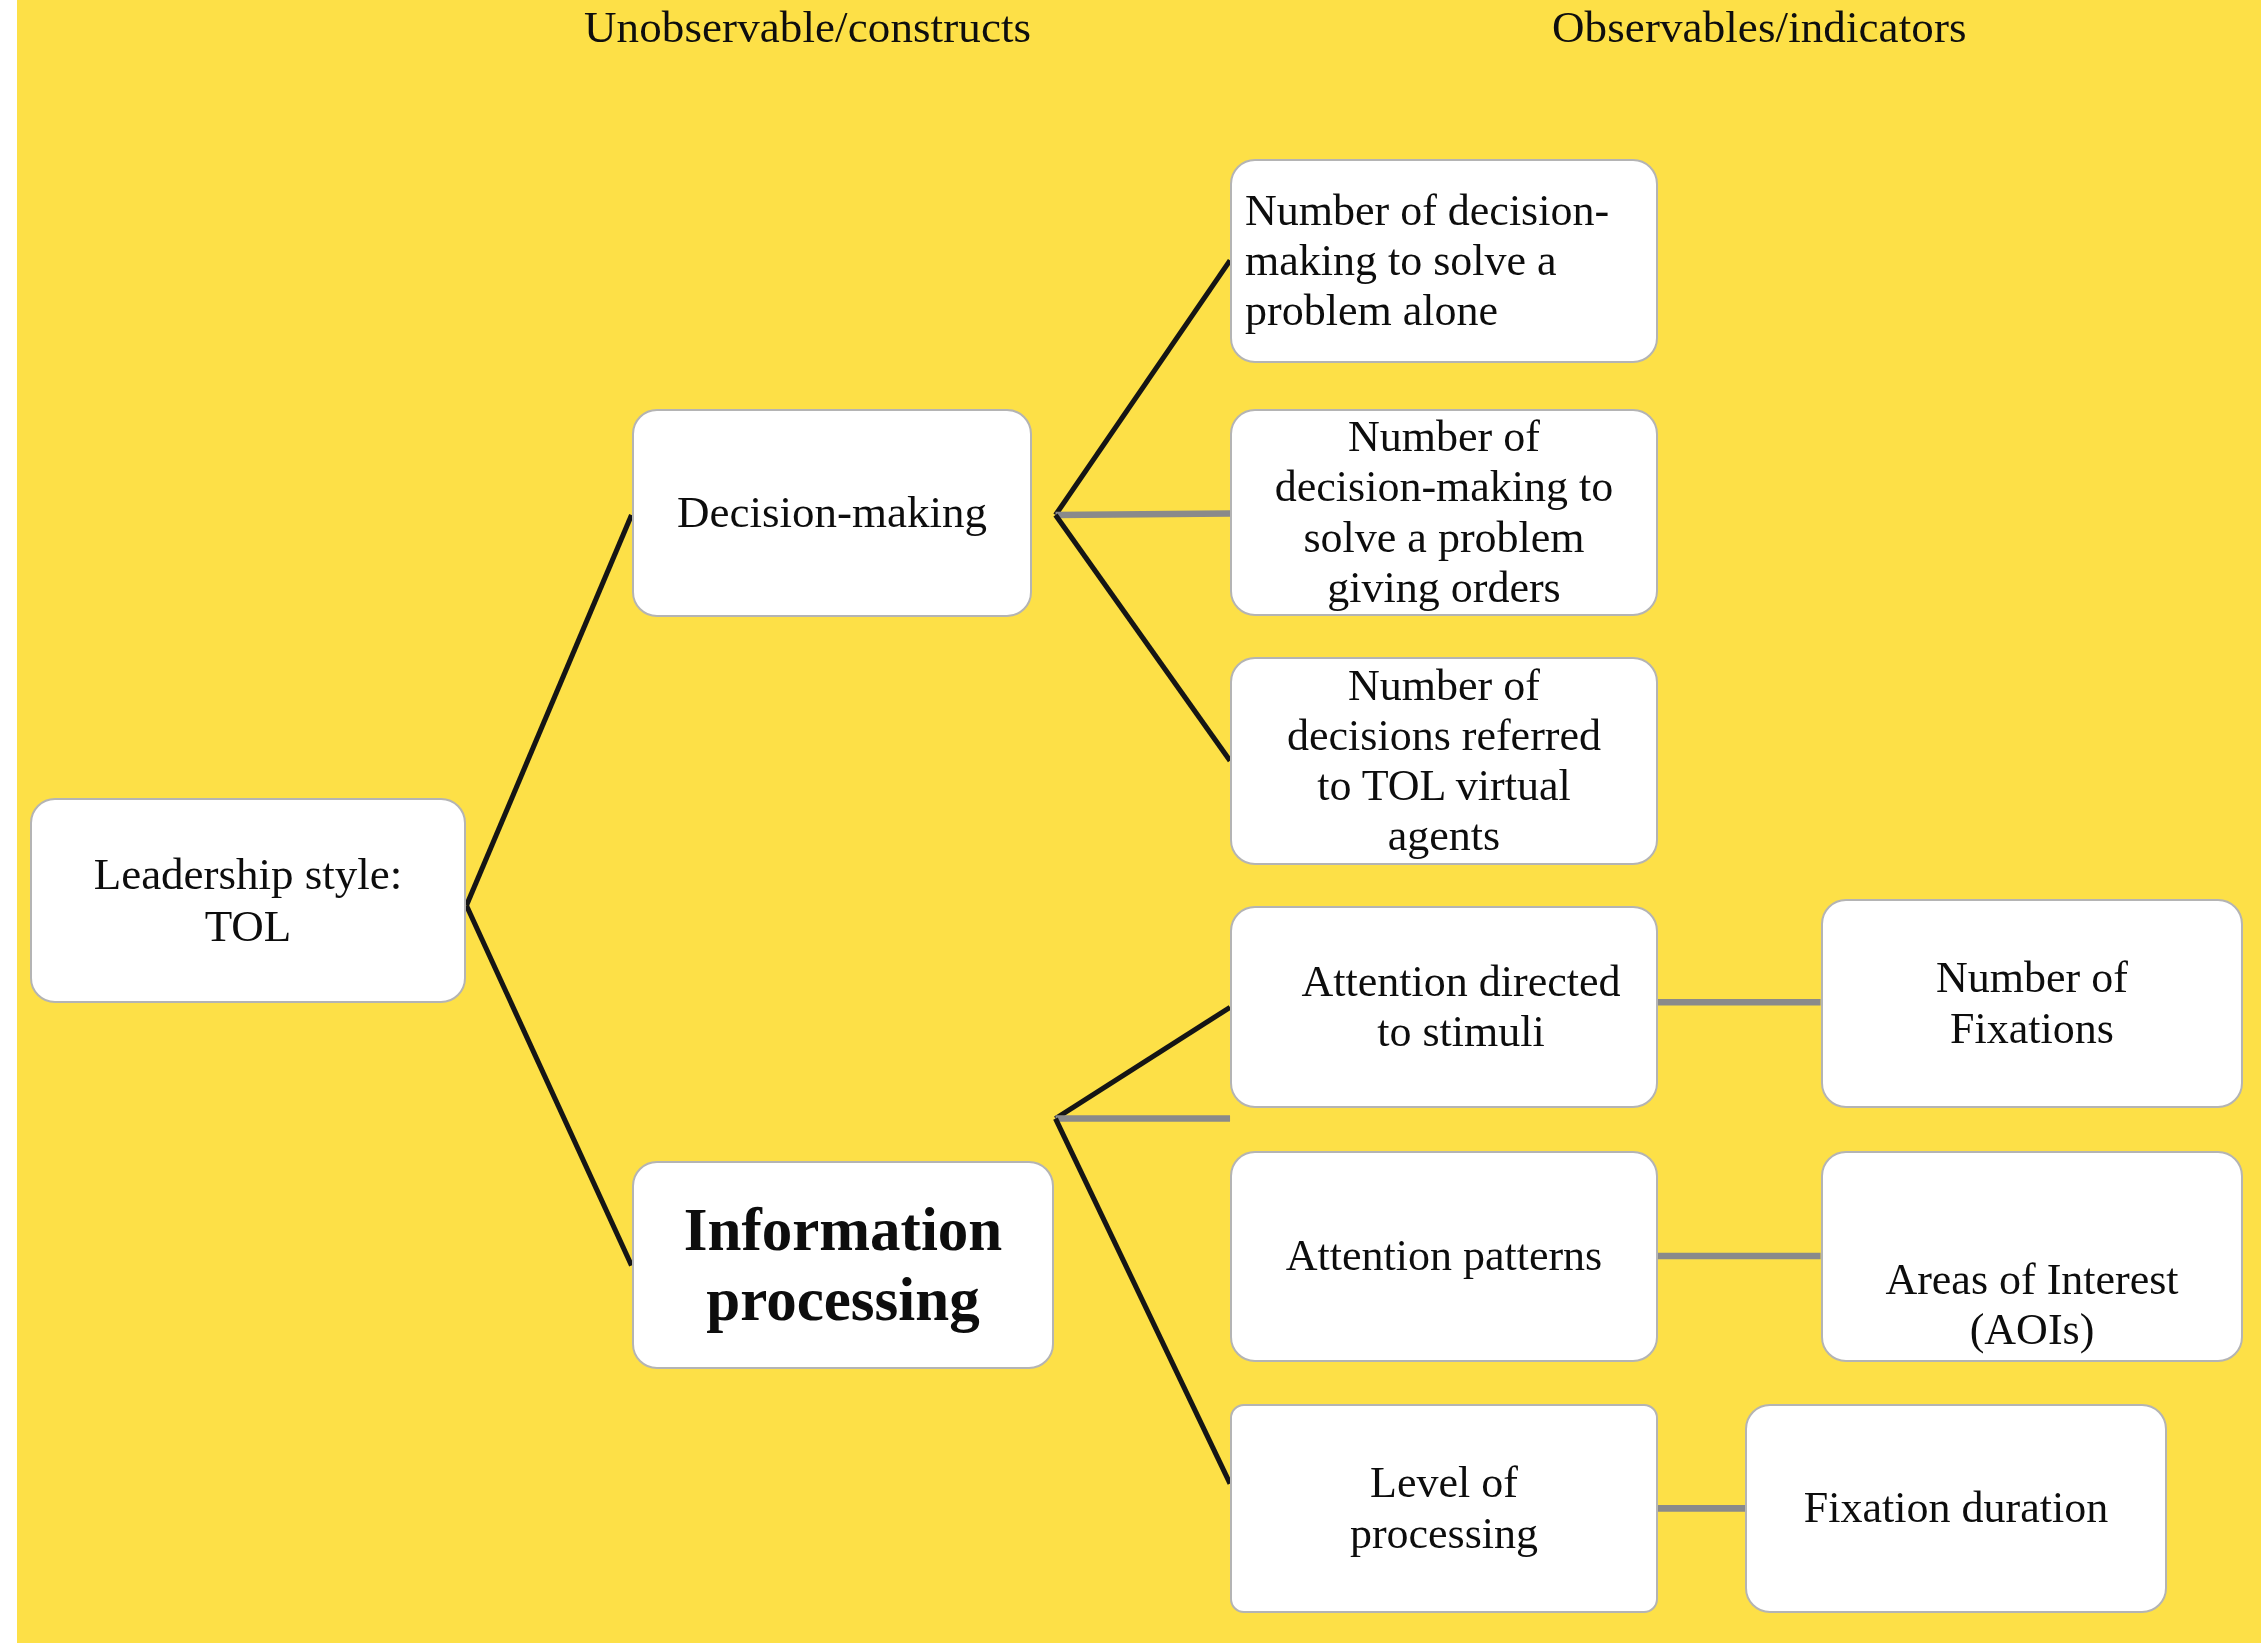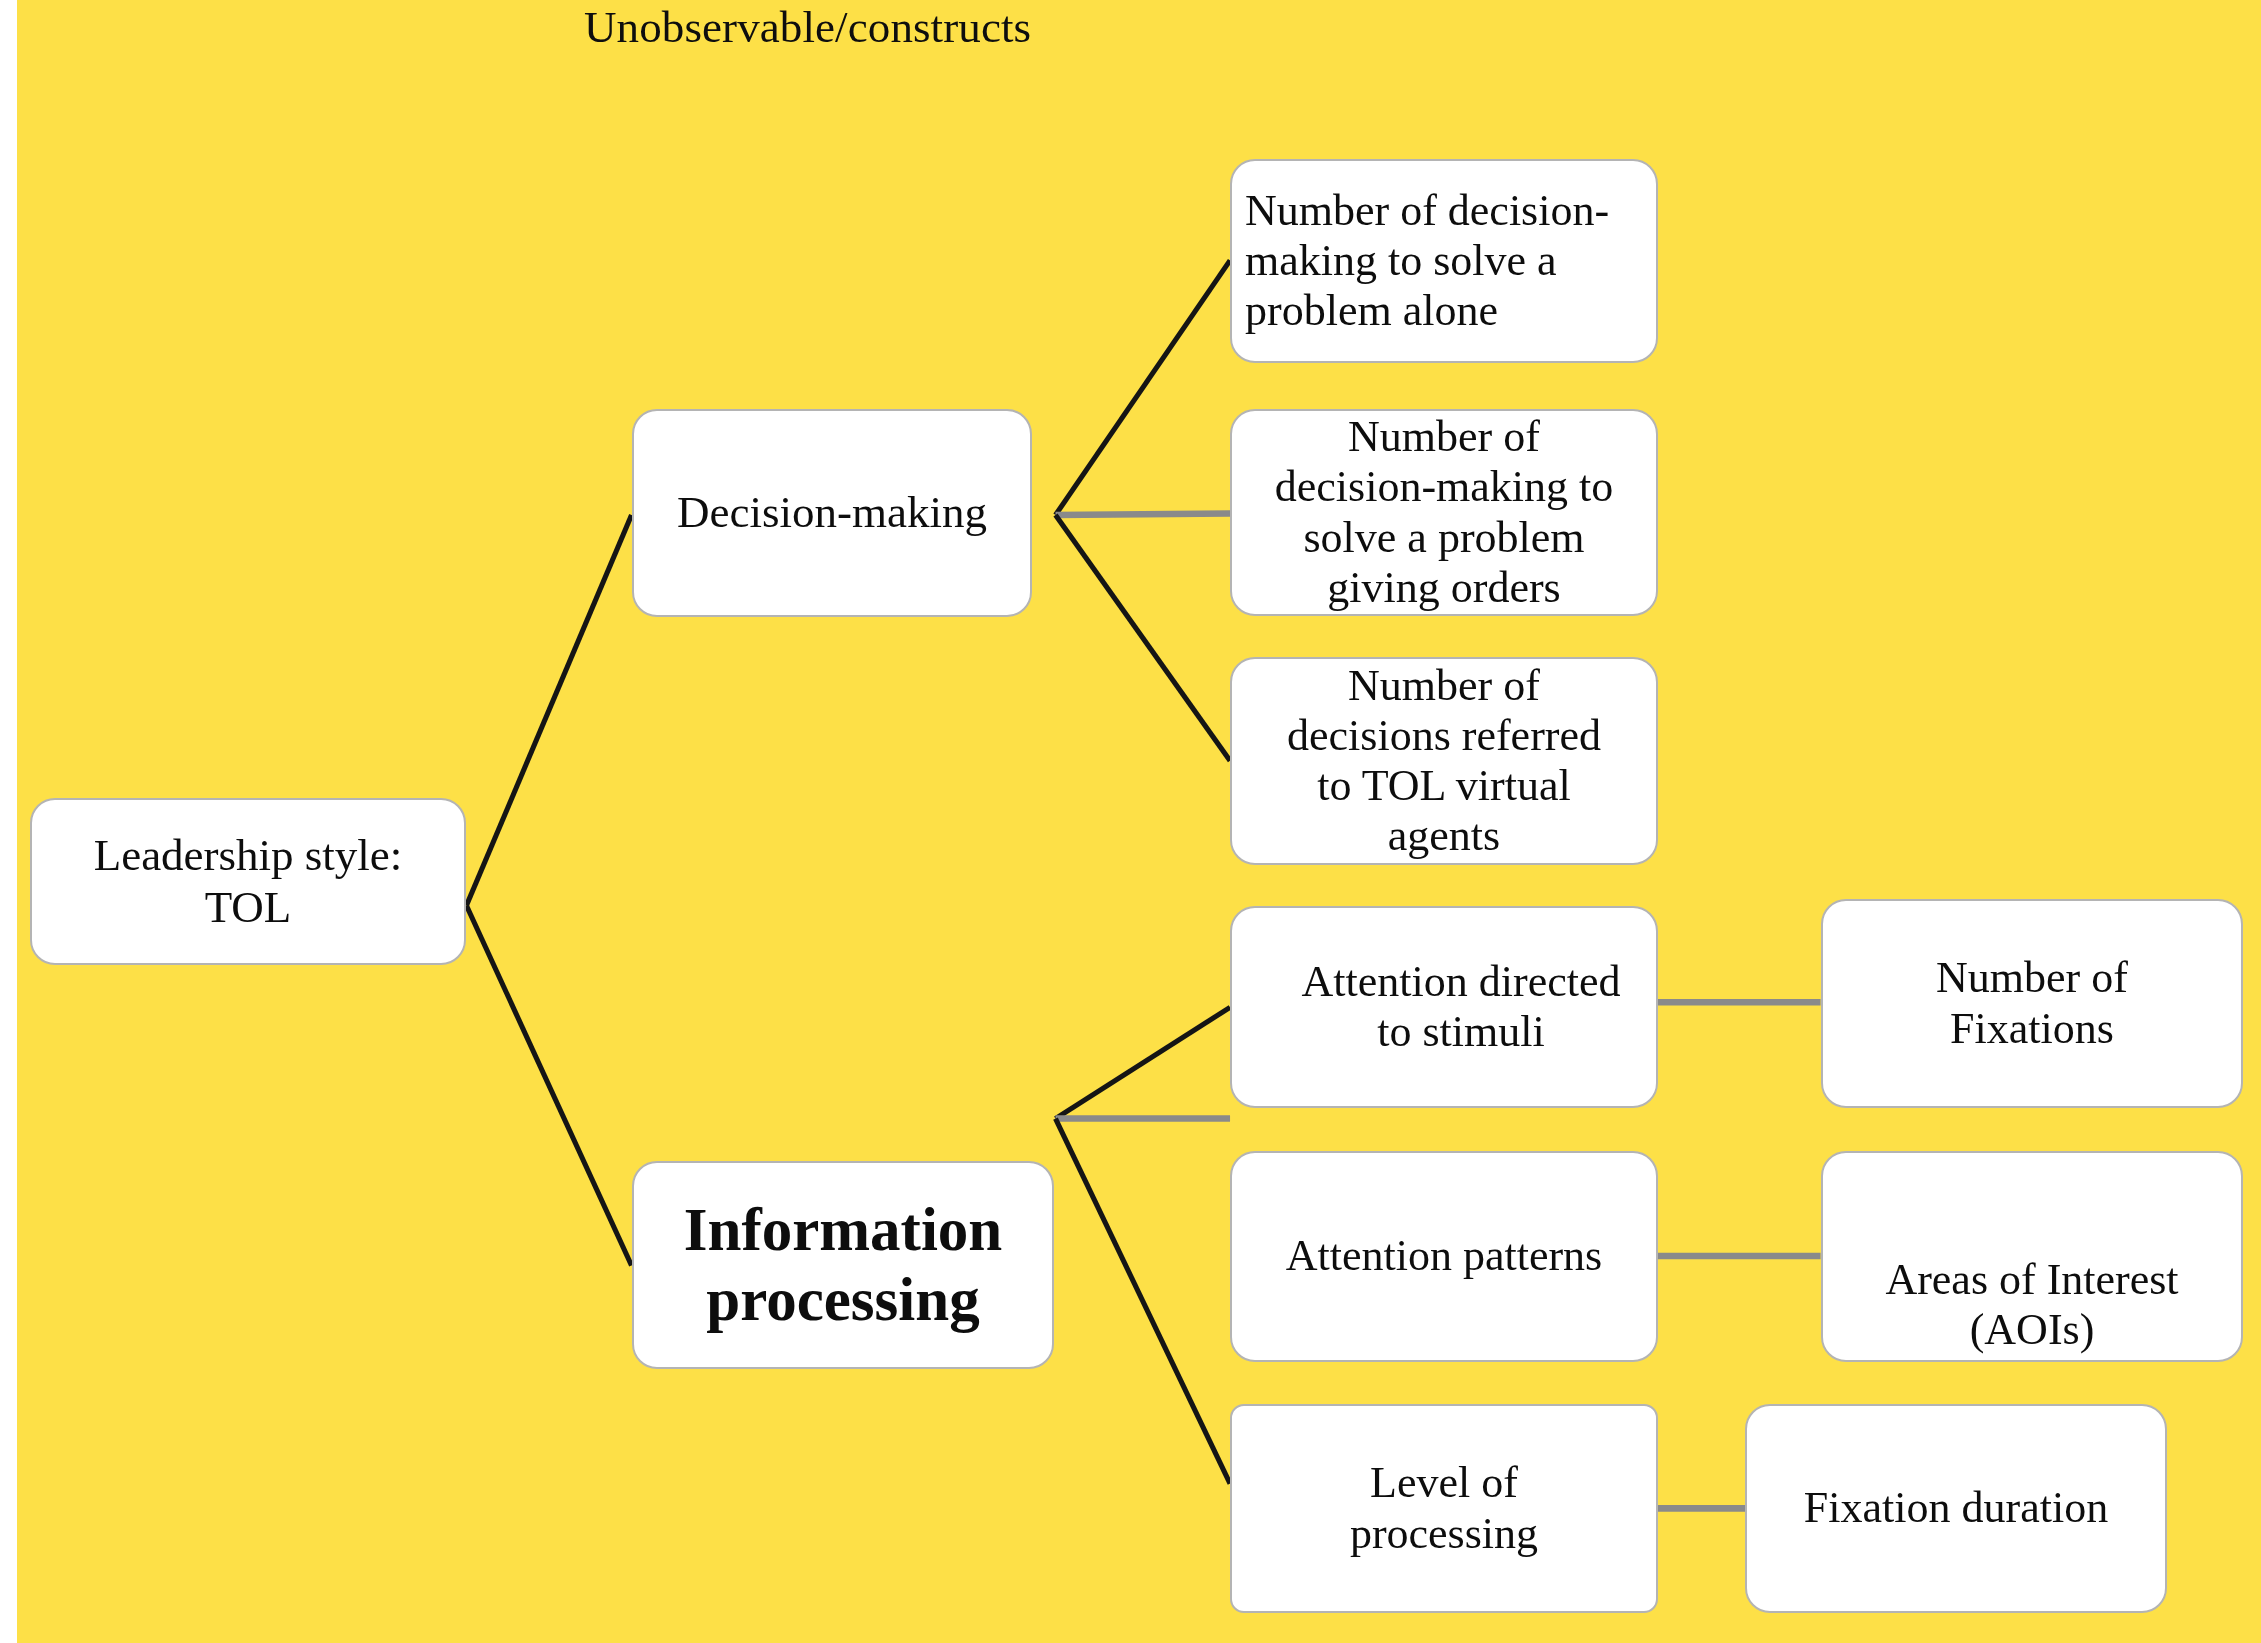--- a/index.html
+++ b/index.html
@@ -45,21 +45,21 @@
   .node .txt {
     display: block;
     width: 100%;
     font-size: 44px;
     line-height: 1.14;
     color: #0d0d0d;
     white-space: pre-line;
   }
 
   
-  #node-root        { left: 13px;   top: 798px; width: 436px;  height: 167px; }
+  #node-root        { left: 13px;   top: 798px; width: 436px;  height: 205px; }
   #node-root .txt   { font-size: 45px; }
 
   #node-dm          { left: 615px;  top: 409px;  width: 400px;  height: 208px; }
   #node-dm .txt     { font-size: 45px; }
   #node-ip          { left: 615px;  top: 1161px; width: 422px;  height: 208px; }
   #node-ip .txt     { font-size: 61px; font-weight: bold; }
 
   #node-ind1        { left: 1213px; top: 159px;  width: 428px;  height: 204px; }
   #node-ind1 .txt   { text-align: left; }
   #node-ind2        { left: 1213px; top: 409px;  width: 428px;  height: 207px; }
@@ -84,20 +84,21 @@
   .edge-dark { stroke: #151515; stroke-width: 7; fill: none; }
   .edge-gray { stroke: #8a8a8a; stroke-width: 9; fill: none; }
 </style>
 </head>
 <body>
 
 <div id="stage">
 
   <div class="col-header" id="hdr-constructs">Unobservable/constructs</div>
 
+  <div class="col-header" id="hdr-observables">Observables/indicators</div>
 
   <svg id="wires" viewBox="0 0 3109 2259">
 
     <path class="edge-dark" d="M 618 1245 L 845 708"></path>
 
     <path class="edge-dark" d="M 618 1245 L 845 1740"></path>
 
     <path class="edge-dark" d="M 1428 708 L 1668 358"></path>
     <path class="edge-gray" d="M 1428 708 L 1668 706"></path>
     <path class="edge-dark" d="M 1428 708 L 1668 1046"></path>

